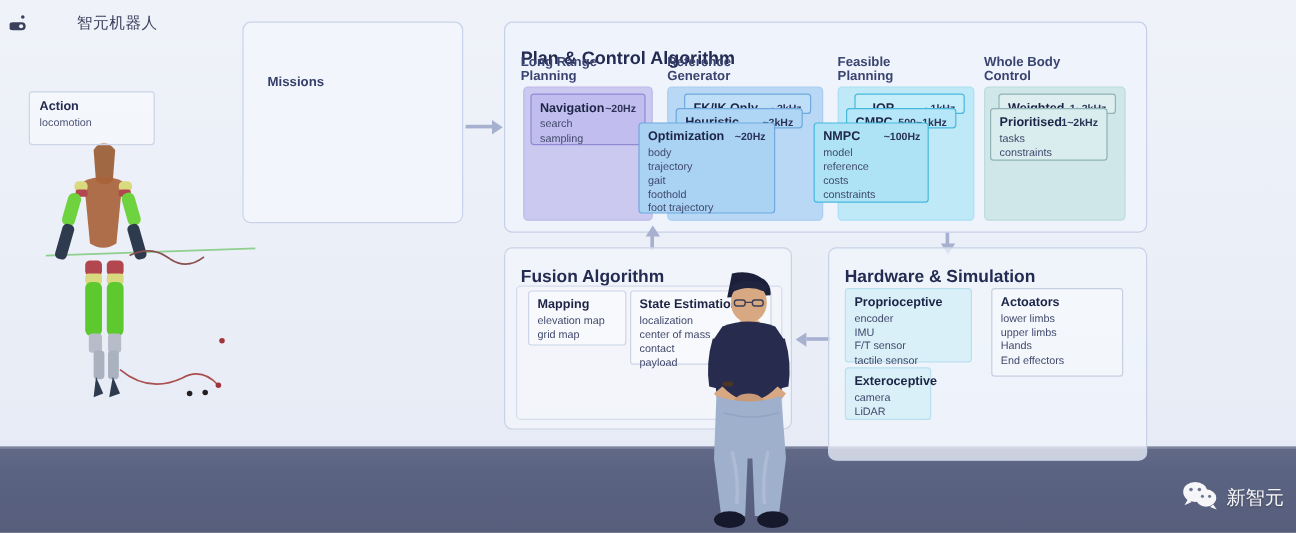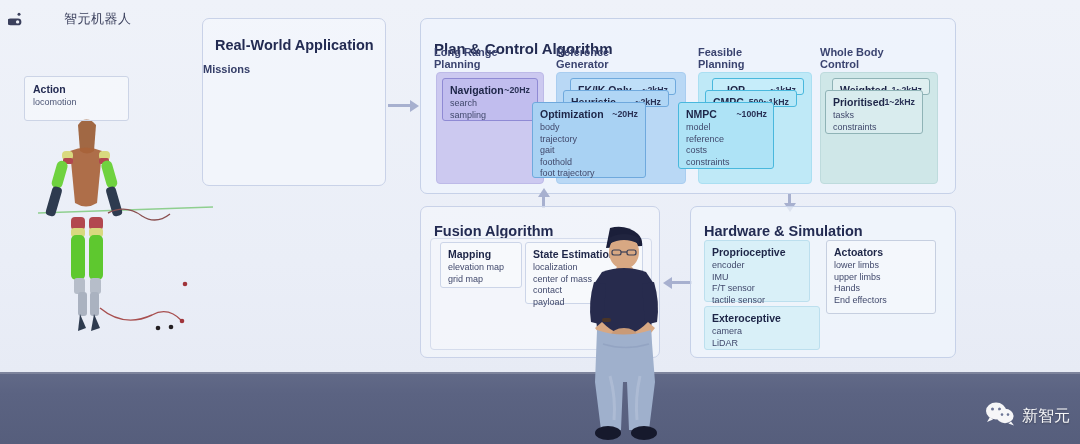--- a/index.html
+++ b/index.html
@@ -33,21 +33,21 @@
         text-shadow:0 1px 2px rgba(0,0,0,.35);text-align:right;}
 
   
   .panel{position:absolute;border-radius:7px;}
   .panel-title{font-weight:bold;color:#232b52;}
   .sub-title{color:#3b4470;font-weight:bold;line-height:1.12;}
 
   .rwa{left:202px;top:18px;width:184px;height:168px;
        background:rgba(244,246,252,.72);border:1px solid #c9d2e8;}
   .rwa .panel-title{position:absolute;left:12px;top:18px;font-size:14.5px;}
-  .rwa .missions{position:absolute;left:0;top:44px;font-size:11px;font-weight:bold;color:#353e68;}
+  .rwa .missions{position:absolute;left:20px;top:44px;font-size:11px;font-weight:bold;color:#353e68;}
   .box-action{position:absolute;left:24px;top:76px;width:105px;height:45px;
        background:rgba(250,251,254,.55);border:1px solid #ccd4e6;border-radius:3px;}
   .box-action .h{position:absolute;left:8px;top:6px;font-size:10.5px;font-weight:bold;color:#232b52;}
   .box-action .l{position:absolute;left:8px;top:20px;font-size:9px;color:#4d5676;}
 
   .pca{left:420px;top:18px;width:536px;height:176px;
        background:rgba(238,243,252,.78);border:1px solid #c6d1e8;}
   .pca .panel-title{position:absolute;left:13px;top:21px;font-size:15px;}
 
   .colhead{position:absolute;font-size:11px;}
@@ -81,25 +81,25 @@
   .fusion{left:420px;top:206px;width:240px;height:152px;
        background:rgba(242,245,251,.72);border:1px solid #c9d2e8;text-align:right;}
   .fusion .panel-title{position:absolute;left:13px;top:16px;font-size:14.5px;}
   .f-inner{position:absolute;left:430px;top:238px;width:222px;height:112px;
        background:rgba(246,248,252,.5);border:1px solid #d5dcec;border-radius:4px;}
   .c-map{left:440px;top:242px;width:82px;height:46px;background:rgba(250,251,254,.6);
        border:1px solid #ccd5e8;}
   .c-se{left:525px;top:242px;width:118px;height:62px;background:rgba(250,251,254,.6);
        border:1px solid #ccd5e8;}
 
-  .hw{left:690px;top:206px;width:266px;height:152px;
+  .hw{left:690px;top:206px;width:266px;height:178px;
        background:rgba(240,245,252,.74);border:1px solid #c6d1e8;}
   .hw .panel-title{position:absolute;left:13px;top:16px;font-size:14.5px;}
   .c-prop{left:704px;top:240px;width:106px;height:62px;background:#d9f0f8;border:1px solid #bcdfee;}
-  .c-exte{left:704px;top:306px;width:116px;height:44px;background:#d9f0f8;border:1px solid #bcdfee;}
+  .c-exte{left:704px;top:306px;width:72px;height:44px;background:#d9f0f8;border:1px solid #bcdfee;}
   .c-act{left:826px;top:240px;width:110px;height:74px;background:rgba(248,250,253,.55);
        border:1px solid #c6cfe0;}
 
   
   .arrow{position:absolute;background:#a7b0cf;}
   .ah{height:3px;}
   .av{width:3px;}
   .tip{position:absolute;width:0;height:0;}
   .tip-r{border-top:6px solid transparent;border-bottom:6px solid transparent;border-left:9px solid #a7b0cf;}
   .tip-l{border-top:6px solid transparent;border-bottom:6px solid transparent;border-right:9px solid #a7b0cf;}
@@ -159,21 +159,20 @@
       <path d="M70 118 q18 -9 34 3 q14 9 28 -2" stroke="#8a4f4f" stroke-width="1.4" fill="none"></path>
       <path d="M62 213 q24 20 52 7 q16 -9 30 6" stroke="#a84f4f" stroke-width="1.4" fill="none"></path>
       <circle cx="144" cy="226" r="2.3" fill="#a0343a"></circle>
       <circle cx="120" cy="233" r="2.3" fill="#231f22"></circle>
       <circle cx="133" cy="232" r="2.3" fill="#231f22"></circle>
       <circle cx="147" cy="189" r="2.3" fill="#a0343a"></circle>
     </svg>
   </div>
 
   <div class="panel rwa">
-    <div class="panel-title">Real-World Application</div>
     <div class="missions">Missions</div>
   </div>
   <div class="box-action">
     <div class="h">Action</div>
     <div class="l" style="white-space:pre-line;">locomotion</div>
   </div>
 
   <div class="arrow ah" style="left:388px;top:104px;width:22px;"></div>
   <div class="tip tip-r" style="left:410px;top:99.5px;"></div>
 

